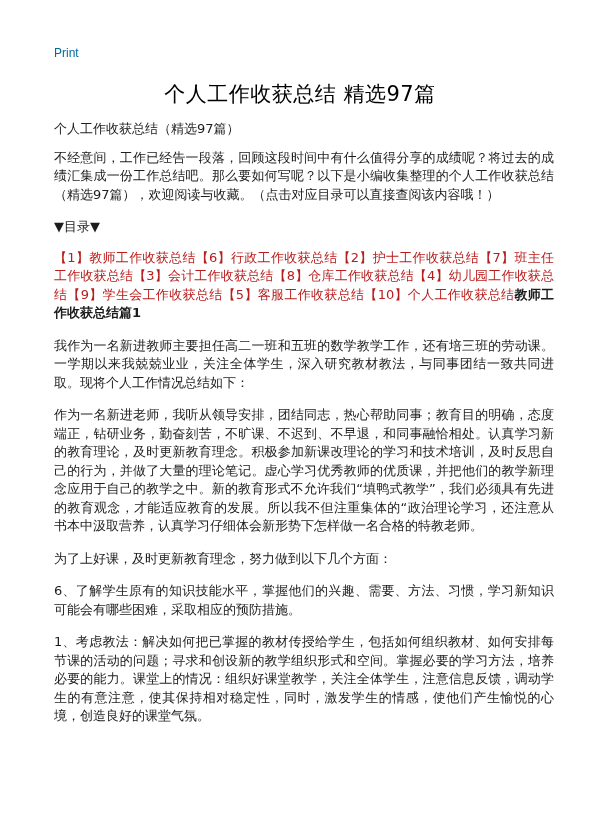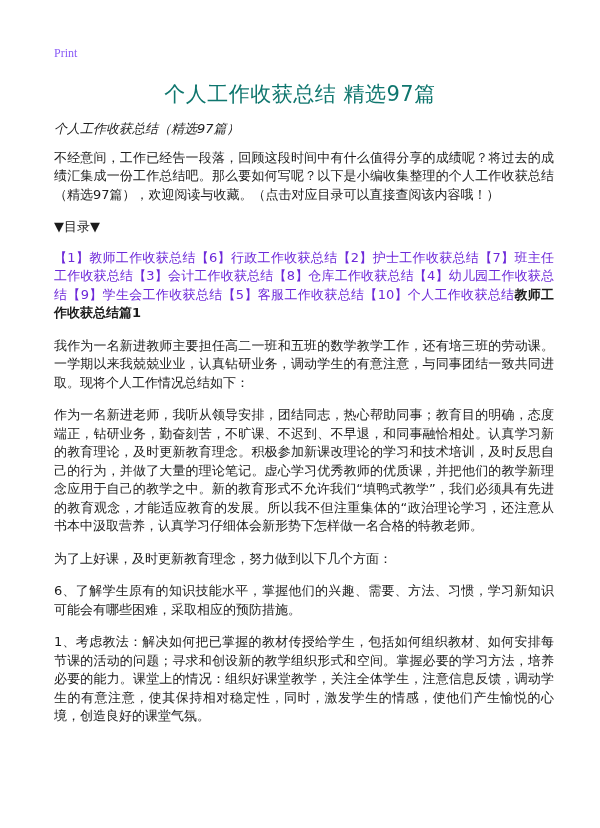--- a/index.html
+++ b/index.html
@@ -4,49 +4,49 @@
   <style>
     html, body { margin: 0; padding: 0; background: #ffffff; }
     body {
       width: 600px; height: 828px; overflow: hidden;
       color: #1a1a1a;
       font-family: "DejaVu Sans", "Liberation Sans", sans-serif;
     }
     .page { position: relative; width: 600px; height: 828px; }
     .print {
       position: absolute; left: 54px; top: 46px;
-      font-family: Liberation Serif, serif;
-      font-size: 12px; color: #8b5cf6;
+      font-family: Liberation Sans, sans-serif;
+      font-size: 12px; color: #0369a1;
     }
     .title {
       position: absolute; left: 0; width: 600px; top: 80px;
       text-align: center; font-size: 21px; letter-spacing: 0.5px;
-      color: #0f766e; font-weight: normal;
+      color: #000000; font-weight: normal;
     }
     .content {
       position: absolute; left: 54px; top: 120px; width: 500px;
       font-size: 13px; line-height: 18.5px; color: #1c1c1c;
     }
     .content p { margin: 0 0 14px 0; text-align: justify; }
-    .subtitle { margin-bottom: 10px !important; font-style: italic; }
+    .subtitle { margin-bottom: 10px !important; }
     .toc-label { margin-bottom: 12px !important; }
-    .toc a { color: #6d28d9; text-decoration: none; }
+    .toc a { color: #b91c1c; text-decoration: none; }
     .bold { font-weight: bold; }
   </style>
 </head>
 <body>
 
 <div class="page">
   <div class="print">Print</div>
   <div class="title">个人工作收获总结 精选97篇</div>
 
   <div class="content">
     <p class="subtitle">个人工作收获总结（精选97篇）</p>
     <p>不经意间，工作已经告一段落，回顾这段时间中有什么值得分享的成绩呢？将过去的成绩汇集成一份工作总结吧。那么要如何写呢？以下是小编收集整理的个人工作收获总结（精选97篇），欢迎阅读与收藏。（点击对应目录可以直接查阅该内容哦！）</p>
     <p class="toc-label">▼目录▼</p>
     <p class="toc"><a href="#"><span>【1】</span><span>教师工作收获总结</span></a><a href="#"><span>【6】</span><span>行政工作收获总结</span></a><a href="#"><span>【2】</span><span>护士工作收获总结</span></a><a href="#"><span>【7】</span><span>班主任工作收获总结</span></a><a href="#"><span>【3】</span><span>会计工作收获总结</span></a><a href="#"><span>【8】</span><span>仓库工作收获总结</span></a><a href="#"><span>【4】</span><span>幼儿园工作收获总结</span></a><a href="#"><span>【9】</span><span>学生会工作收获总结</span></a><a href="#"><span>【5】</span><span>客服工作收获总结</span></a><a href="#"><span>【10】</span><span>个人工作收获总结</span></a><span class="bold">教师工作收获总结篇1</span></p>
-    <p>我作为一名新进教师主要担任高二一班和五班的数学教学工作，还有培三班的劳动课。一学期以来我兢兢业业，认真钻研业务，调动学生的有意注意，与同事团结一致共同进取。现将个人工作情况总结如下：</p>
+    <p>我作为一名新进教师主要担任高二一班和五班的数学教学工作，还有培三班的劳动课。一学期以来我兢兢业业，关注全体学生，深入研究教材教法，与同事团结一致共同进取。现将个人工作情况总结如下：</p>
     <p>作为一名新进老师，我听从领导安排，团结同志，热心帮助同事；教育目的明确，态度端正，钻研业务，勤奋刻苦，不旷课、不迟到、不早退，和同事融恰相处。认真学习新的教育理论，及时更新教育理念。积极参加新课改理论的学习和技术培训，及时反思自己的行为，并做了大量的理论笔记。虚心学习优秀教师的优质课，并把他们的教学新理念应用于自己的教学之中。新的教育形式不允许我们“填鸭式教学”，我们必须具有先进的教育观念，才能适应教育的发展。所以我不但注重集体的“政治理论学习，还注意从书本中汲取营养，认真学习仔细体会新形势下怎样做一名合格的特教老师。</p>
     <p>为了上好课，及时更新教育理念，努力做到以下几个方面：</p>
     <p>6、了解学生原有的知识技能水平，掌握他们的兴趣、需要、方法、习惯，学习新知识可能会有哪些困难，采取相应的预防措施。</p>
     <p>1、考虑教法：解决如何把已掌握的教材传授给学生，包括如何组织教材、如何安排每节课的活动的问题；寻求和创设新的教学组织形式和空间。掌握必要的学习方法，培养必要的能力。课堂上的情况：组织好课堂教学，关注全体学生，注意信息反馈，调动学生的有意注意，使其保持相对稳定性，同时，激发学生的情感，使他们产生愉悦的心境，创造良好的课堂气氛。</p>
   </div>
 </div>
 
 </body></html>

